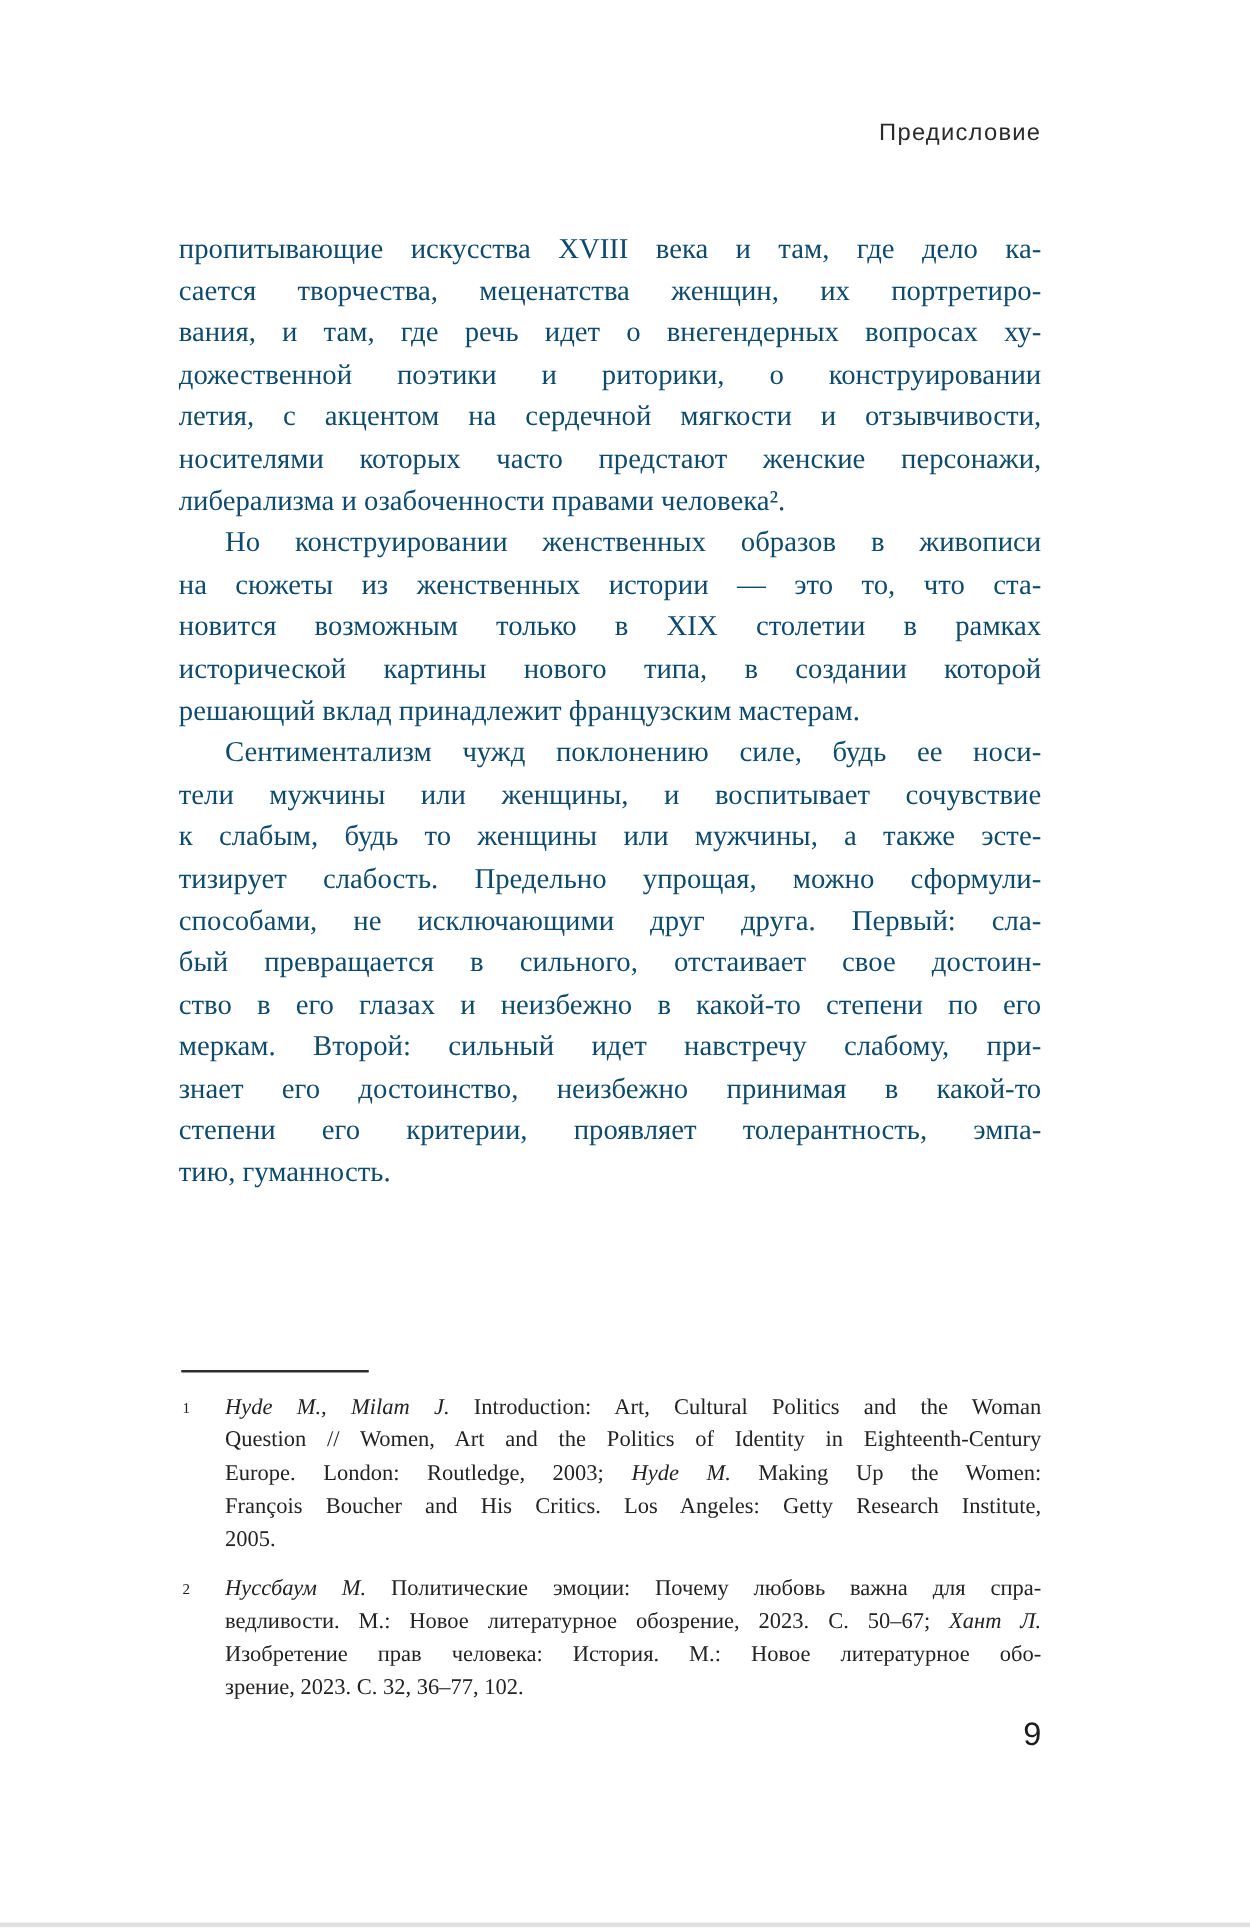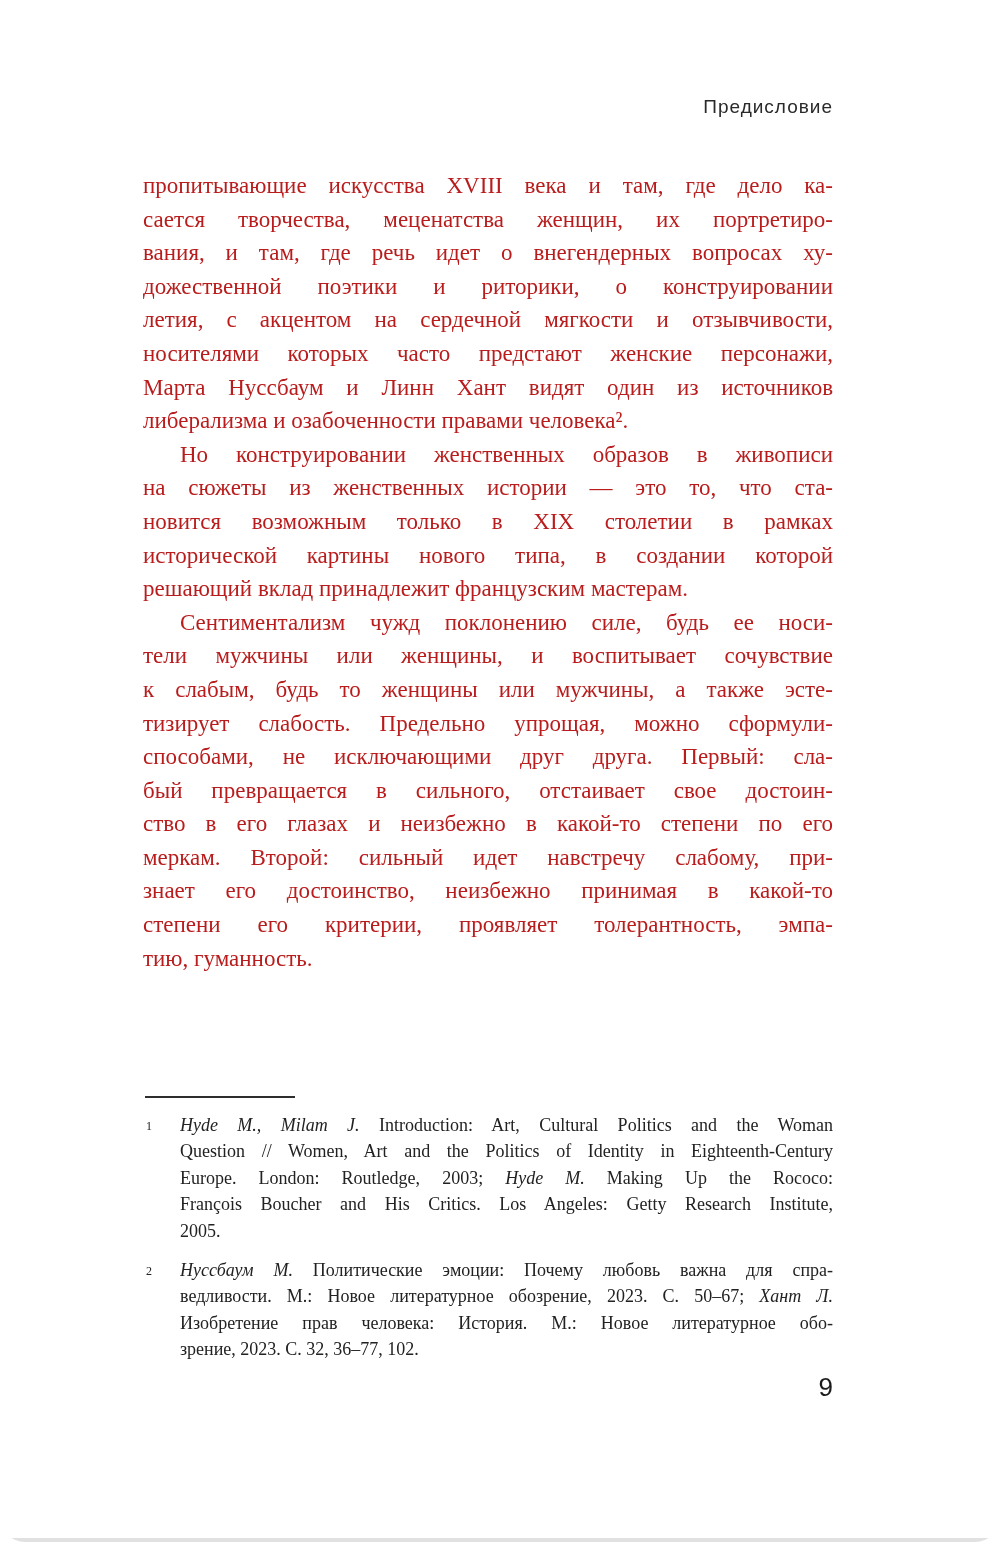--- a/index.html
+++ b/index.html
@@ -8,41 +8,40 @@
     background: #ffffff;
   }
   .page {
     position: relative;
     width: 1000px;
     height: 1542px;
     background: #ffffff;
     overflow: hidden;
     font-family: "Liberation Serif", serif;
     color: #1e1e1e;
-    border-radius: 25px;
   }
   .running-header {
     position: absolute;
     top: 96px;
     left: 143px;
     width: 690px;
     text-align: right;
     font-family: "Liberation Sans", sans-serif;
     font-size: 19px;
     letter-spacing: 1px;
     color: #2a2a2a;
   }
   .body-text {
     position: absolute;
-    top: 169px;
+    top: 182px;
     left: 143px;
     width: 690px;
     font-size: 23px;
     line-height: 33.6px;
-    color: #b91c1c;
+    color: #0c4a6e;
   }
   .line {
     text-align: justify;
     text-align-last: justify;
     overflow: hidden;
     max-height: 34px;
   }
   .line.last {
     text-align-last: left;
   }
@@ -118,21 +117,20 @@
   <div class="running-header">Предисловие</div>
 
   <div class="body-text">
       <div class="paragraph">
         <div class="line">пропитывающие искусства XVIII века и там, где дело ка-</div>
         <div class="line">сается творчества, меценатства женщин, их портретиро-</div>
         <div class="line">вания, и там, где речь идет о внегендерных вопросах ху-</div>
         <div class="line">дожественной поэтики и риторики, о конструировании</div>
         <div class="line">летия, с акцентом на сердечной мягкости и отзывчивости,</div>
         <div class="line">носителями которых часто предстают женские персонажи,</div>
-        <div class="line">Марта Нуссбаум и Линн Хант видят один из источников</div>
         <div class="line last">либерализма и озабоченности правами человека².</div>
       </div>
       <div class="paragraph">
         <div class="line indent">Но конструировании женственных образов в живописи</div>
         <div class="line">на сюжеты из женственных истории — это то, что ста-</div>
         <div class="line">новится возможным только в XIX столетии в рамках</div>
         <div class="line">исторической картины нового типа, в создании которой</div>
         <div class="line last">решающий вклад принадлежит французским мастерам.</div>
       </div>
       <div class="paragraph">
@@ -150,21 +148,21 @@
       </div>
     </div>
 
   <div class="fn-rule"></div>
 
   <div class="footnotes">
       <div class="footnote">
         <span class="fn-marker">1</span>
         <div class="fn-line"><span class="italic">Hyde M., Milam J.</span><span> Introduction: Art, Cultural Politics and the Woman</span></div>
         <div class="fn-line"><span>Question // Women, Art and the Politics of Identity in Eighteenth-Century</span></div>
-        <div class="fn-line"><span>Europe. London: Routledge, 2003; </span><span class="italic">Hyde M.</span><span> Making Up the Rococo:</span></div>
+        <div class="fn-line"><span>Europe. London: Routledge, 2003; </span><span class="italic">Hyde M.</span><span> Making Up the Women:</span></div>
         <div class="fn-line"><span>François Boucher and His Critics. Los Angeles: Getty Research Institute,</span></div>
         <div class="fn-line last"><span>2005.</span></div>
       </div>
       <div class="footnote">
         <span class="fn-marker">2</span>
         <div class="fn-line"><span class="italic">Нуссбаум М.</span><span> Политические эмоции: Почему любовь важна для спра-</span></div>
         <div class="fn-line"><span>ведливости. М.: Новое литературное обозрение, 2023. С. 50–67; </span><span class="italic">Хант Л.</span></div>
         <div class="fn-line"><span>Изобретение прав человека: История. М.: Новое литературное обо-</span></div>
         <div class="fn-line last"><span>зрение, 2023. С. 32, 36–77, 102.</span></div>
       </div>

